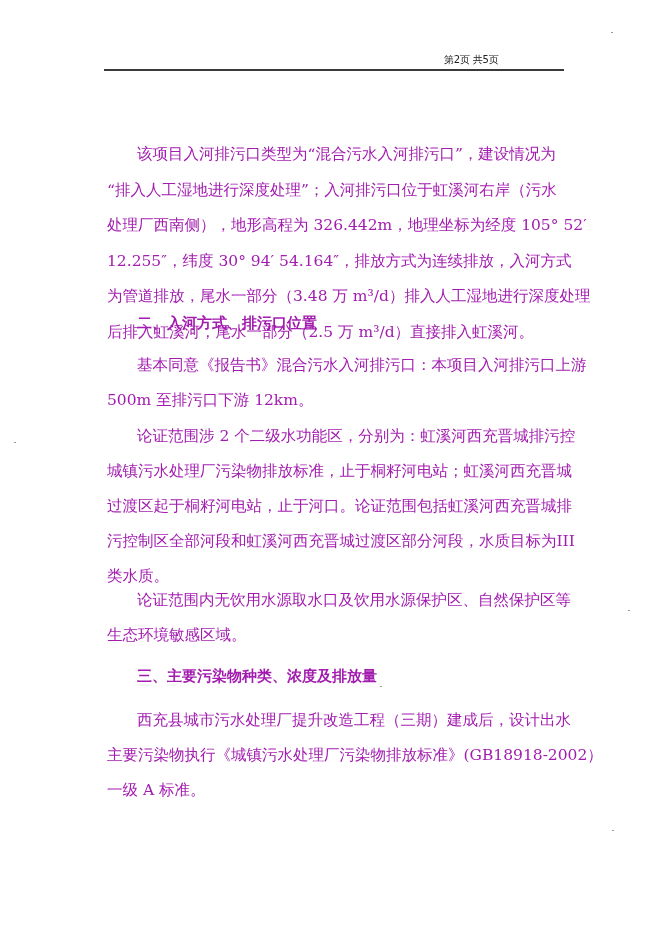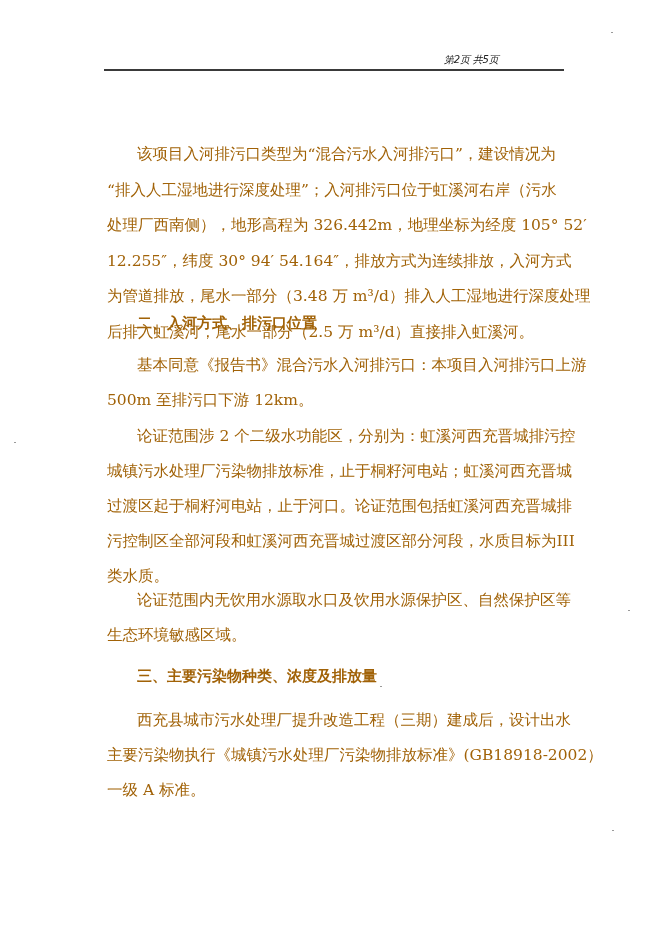--- a/index.html
+++ b/index.html
@@ -5,27 +5,27 @@
   html, body { margin:0; padding:0; }
   body {
     width:662px; height:936px; background:#ffffff; position:relative; overflow:hidden;
     font-family: "DejaVu Serif", "Liberation Serif", serif; color:#1a1a1a;
   }
   .header {
     position:absolute; left:104px; top:52px; width:460px; height:16px;
     font-size:10px; line-height:16px; color:#222; white-space:nowrap;
     font-family: "DejaVu Sans", sans-serif; letter-spacing:-0.2px;
   }
-  .header .page { position:absolute; left:340px; top:0;font-style:italic; }
+  .header .page { position:absolute; left:340px; top:0; }
   .header-rule {
     position:absolute; left:104px; top:69px; width:460px; height:2px; background:#3a3a3a;
   }
   .line {
     position:absolute; left:107px; width:470px; font-size:15.5px; line-height:20px;
-    white-space:nowrap; color:#a16207;
+    white-space:nowrap; color:#a21caf;
   }
   .indent { left:137px; }
   .heading { left:137px; font-weight:bold; font-family:"DejaVu Sans", sans-serif; font-size:15px; }
   .speck { position:absolute; width:2px; height:1px; background:#9a9a9a; }
 </style>
 </head>
 <body>
 
 <div class="header">
   <span class="page">第2页 共5页</span>

